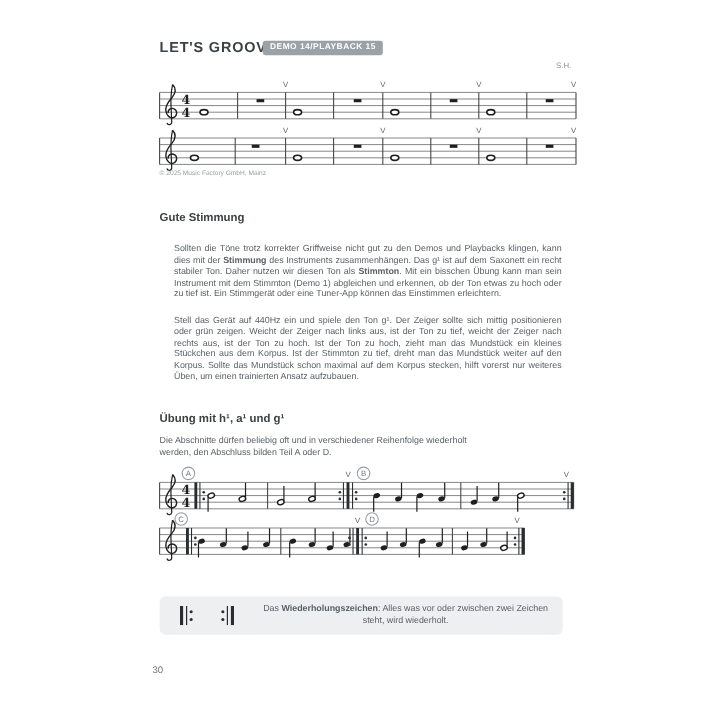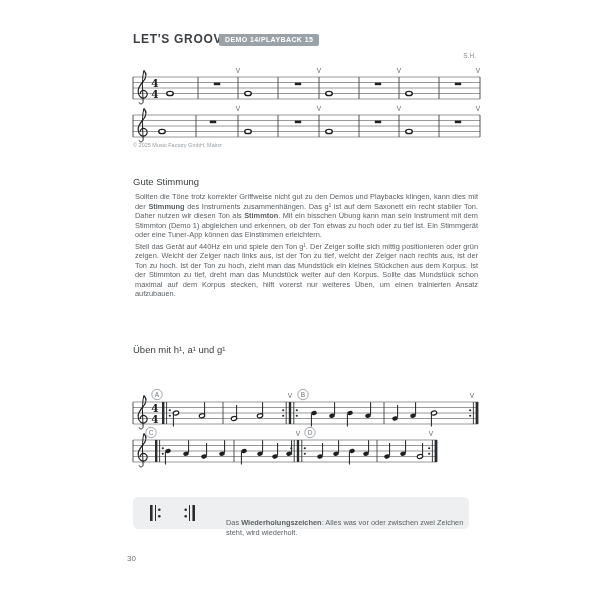--- a/index.html
+++ b/index.html
@@ -8,34 +8,34 @@
 
   .title{position:absolute;left:133px;top:32px;font-size:12px;font-weight:bold;
          letter-spacing:.7px;color:#3d4145;}
   .badge{position:absolute;left:219px;top:34px;background:#9aa1a7;color:#ffffff;
          font-size:7px;font-weight:bold;letter-spacing:.4px;padding:2px 6px 2px 6px;
          border-radius:2px;line-height:8px;}
   .initials{position:absolute;left:426px;top:52px;width:50px;text-align:right;
             font-size:6.5px;color:#8a8f93;}
   .copyright{position:absolute;left:133px;top:142px;font-size:5.5px;color:#9aa0a4;}
 
-  .h2{position:absolute;font-size:9.5px;font-weight:normal;color:#3c4043;left:133px;}
+  .h2{position:absolute;font-size:9.5px;font-weight:bold;color:#3c4043;left:133px;}
   .h-tuning{top:176px;}
   .h-exercise{top:344px;}
 
   .tuning-text{position:absolute;left:133px;top:190px;width:347px;font-size:7.4px;
                line-height:9.55px;color:#5c6165;text-align:justify;}
-  .tuning-text p{margin:2px;}
+  .tuning-text p{margin:12px;}
   .exercise-intro{position:absolute;left:133px;top:362px;width:258px;font-size:7.4px;
                   line-height:9.5px;color:#5c6165;margin:0;}
 
   .info-box{position:absolute;left:133px;top:497px;width:336px;height:32px;
             background:#edeff0;border-radius:5px;}
   .box-text{position:absolute;left:77px;top:5px;width:256px;font-size:7.4px;
-            line-height:9.6px;color:#5c6165;margin:16px;}
+            line-height:9.6px;color:#5c6165;margin:0;text-align:center;}
   .rg{position:absolute;top:8px;}
   .rg-start{left:16px;}
   .rg-end{left:49px;}
 
   .page-num{position:absolute;left:127px;top:554px;font-size:8px;color:#6b7075;}
 
   .staff-svg{position:absolute;}
   b{font-weight:bold;}
 </style>
 </head>
@@ -323,21 +323,22 @@
     </div>
 
   <div class="copyright">© 2025 Music Factory GmbH, Mainz</div>
 
   <div class="h2 h-tuning">Gute Stimmung</div>
   <div class="tuning-text" id="tuning-paragraphs">
       <p><span>Sollten die Töne trotz korrekter Griffweise nicht gut zu den Demos und Playbacks klingen, kann dies mit der </span><b>Stimmung</b><span> des Instruments zusammenhängen. Das g¹ ist auf dem Saxonett ein recht stabiler Ton. Daher nutzen wir diesen Ton als </span><b>Stimmton</b><span>. Mit ein bisschen Übung kann man sein Instrument mit dem Stimmton (Demo 1) abgleichen und erkennen, ob der Ton etwas zu hoch oder zu tief ist. Ein Stimmgerät oder eine Tuner-App können das Einstimmen erleichtern.</span></p>
       <p><span>Stell das Gerät auf 440Hz ein und spiele den Ton g¹. Der Zeiger sollte sich mittig positionieren oder grün zeigen. Weicht der Zeiger nach links aus, ist der Ton zu tief, weicht der Zeiger nach rechts aus, ist der Ton zu hoch. Ist der Ton zu hoch, zieht man das Mundstück ein kleines Stückchen aus dem Korpus. Ist der Stimmton zu tief, dreht man das Mundstück weiter auf den Korpus. Sollte das Mundstück schon maximal auf dem Korpus stecken, hilft vorerst nur weiteres Üben, um einen trainierten Ansatz aufzubauen.</span></p>
     </div>
 
-  <div class="h2 h-exercise">Üben mit h¹, a¹ und g¹</div>
+  <div class="h2 h-exercise">Übung mit h¹, a¹ und g¹</div>
+  <p class="exercise-intro">Die Abschnitte dürfen beliebig oft und in verschiedener Reihenfolge wiederholt werden, den Abschluss bilden Teil A oder D.</p>
 
   <div class="info-box">
     <svg class="rg rg-start" width="14" height="16" viewBox="0 0 14 16">
       <rect x="1" y="0" width="2.6" height="16" fill="#2a2d30"></rect>
       <rect x="6" y="0" width="1" height="16" fill="#2a2d30"></rect>
       <circle cx="10.3" cy="4.8" r="1.3" fill="#2a2d30"></circle>
       <circle cx="10.3" cy="11.2" r="1.3" fill="#2a2d30"></circle>
     </svg>
     <svg class="rg rg-end" width="14" height="16" viewBox="0 0 14 16">
       <circle cx="3.7" cy="4.8" r="1.3" fill="#2a2d30"></circle>

